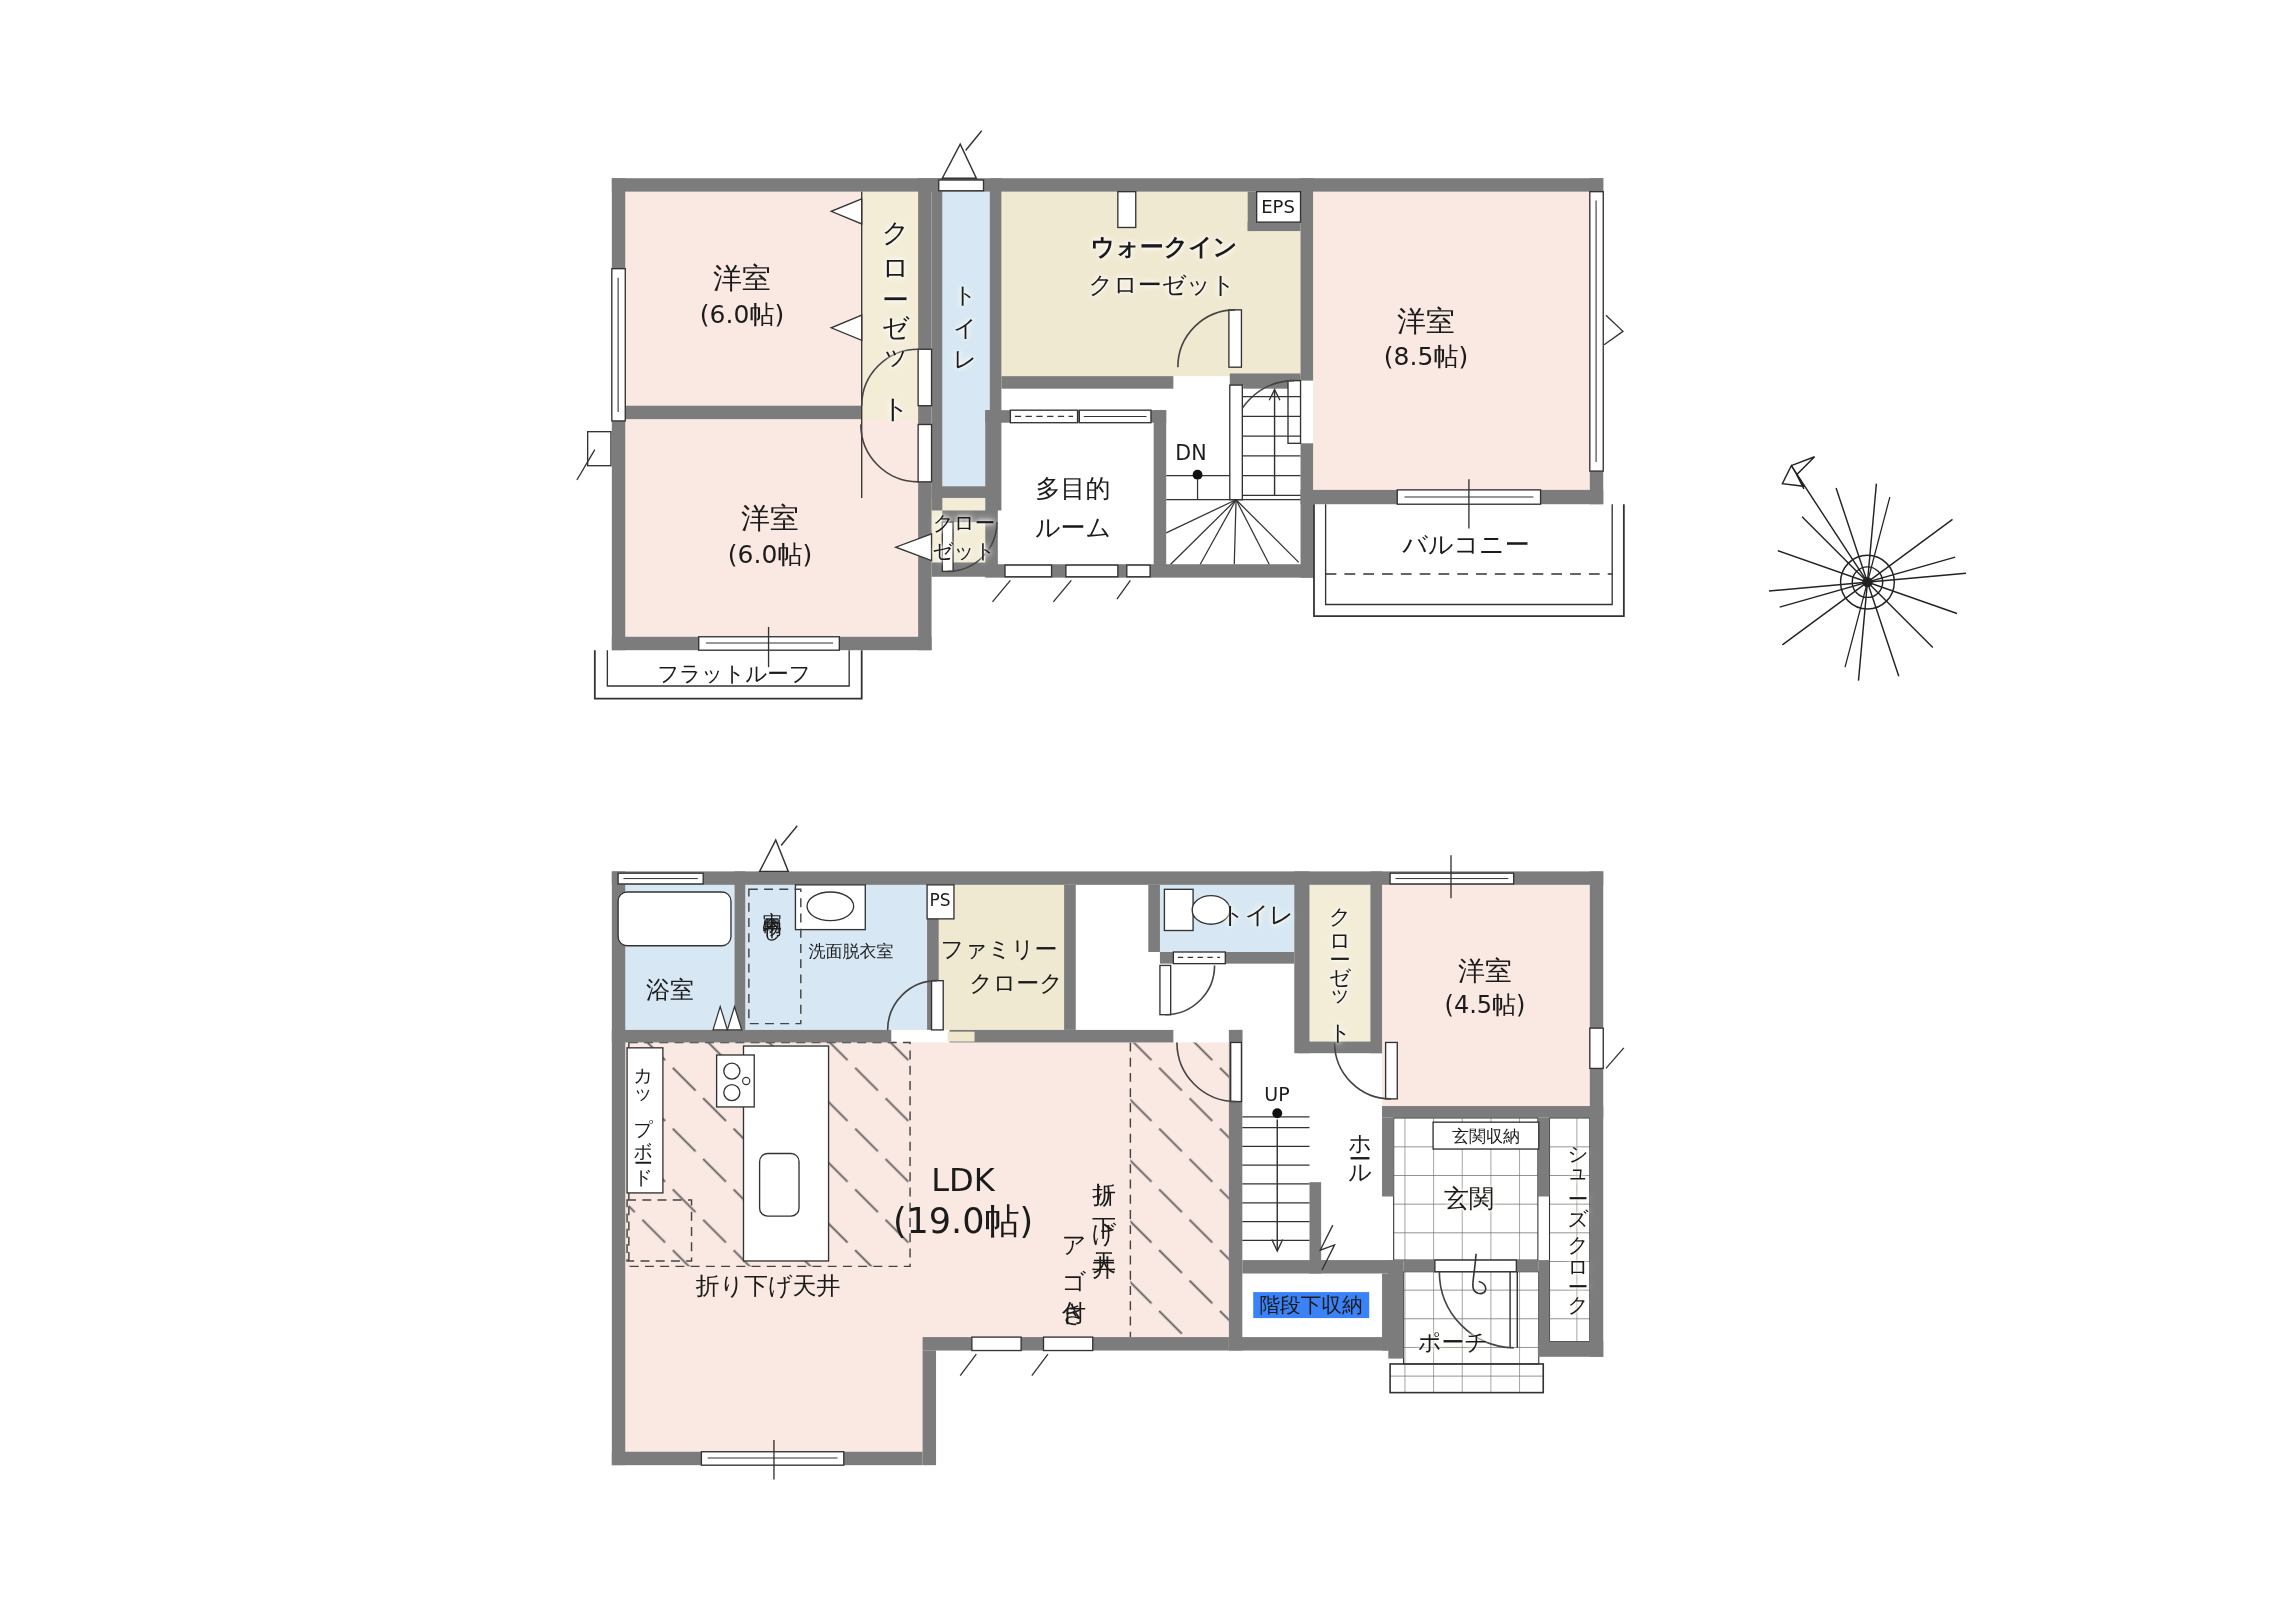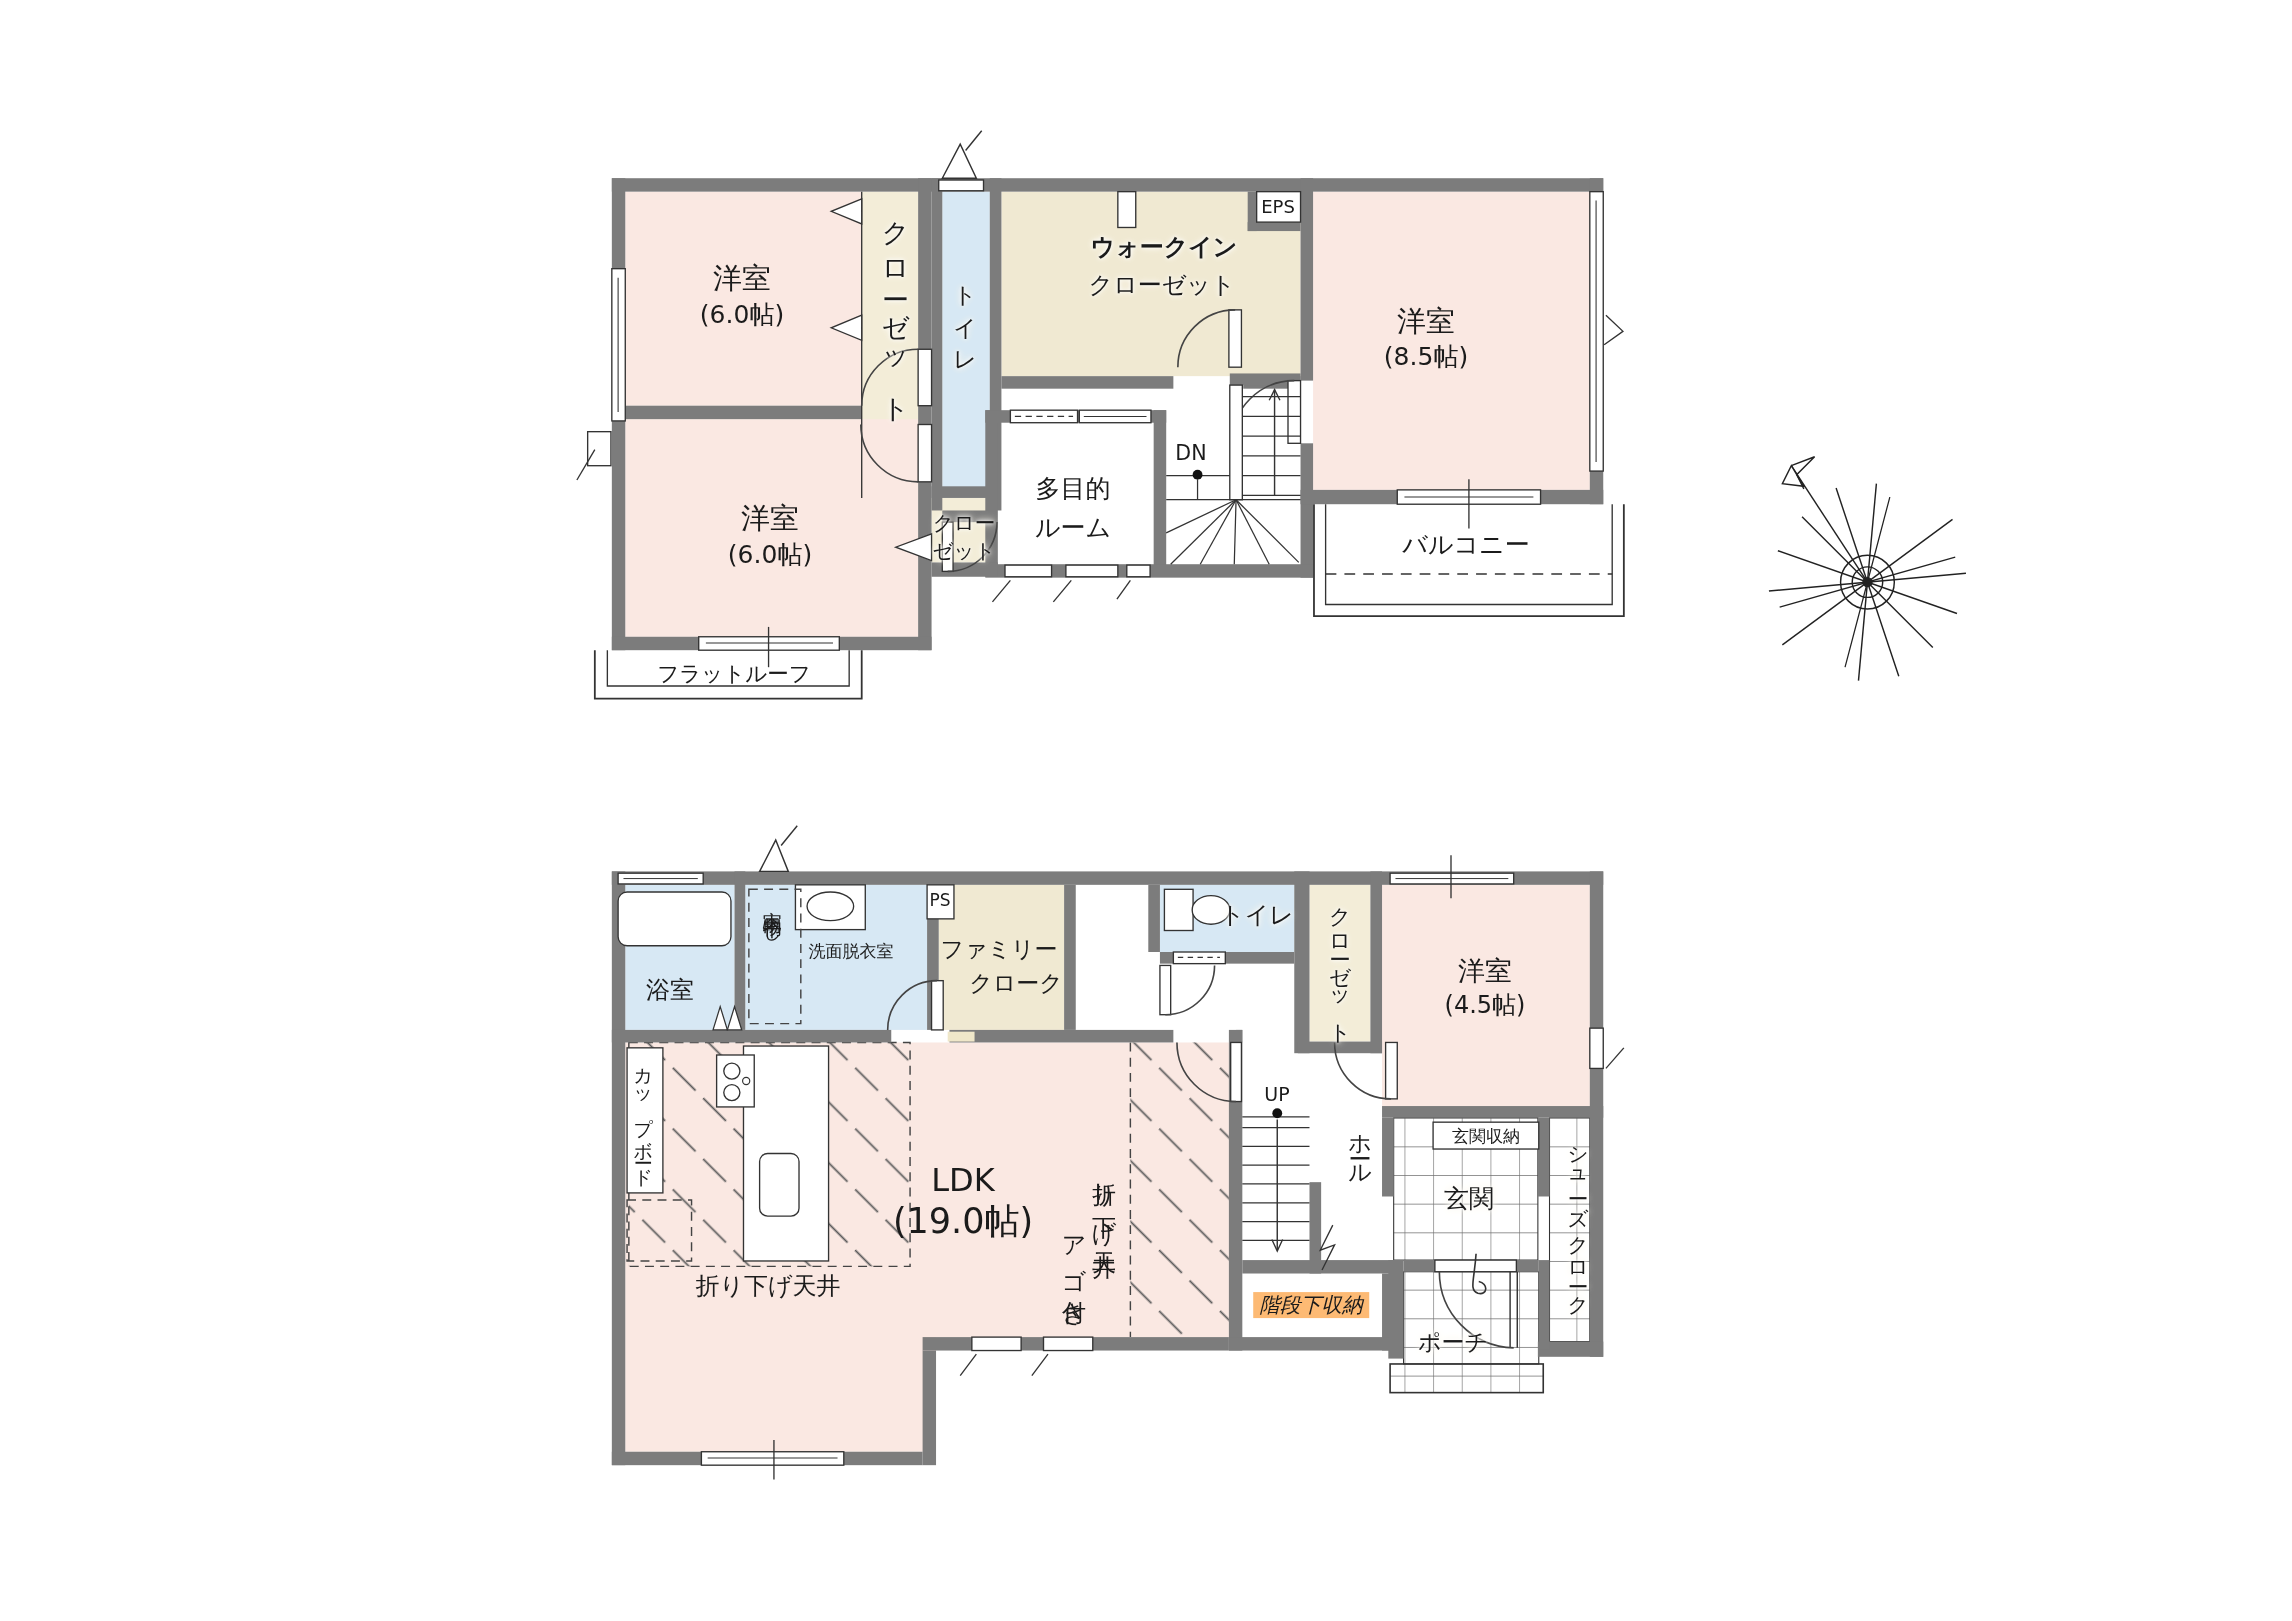--- a/index.html
+++ b/index.html
@@ -3,21 +3,21 @@
 <meta charset="utf-8">
 <style>
   html,body{margin:0;padding:0;background:#fff;}
   #canvas{position:relative;width:2293px;height:1621px;background:#ffffff;overflow:hidden;
           font-family:"DejaVu Sans","Liberation Sans",sans-serif;color:#1b1b1b;}
   svg{position:absolute;left:0;top:0;}
   .lbl{position:absolute;color:#1b1b1b;white-space:nowrap;line-height:1.08;}
   .h{transform:translate(-50%,-50%);text-align:center;}
   .v{writing-mode:vertical-rl;text-orientation:upright;transform:translateX(-50%);}
   .glow{text-shadow:0 0 3.6px #fff,0 0 6.3px #fff,0 0 9px #f7f1dc;}
-  .tag{background:#fdba74;padding:1.8px 6.3px;transform:translate(-50%,-50%);font-style:italic;}
+  .tag{background:#3b82f6;padding:1.8px 6.3px;transform:translate(-50%,-50%);}
   .wall{fill:#7c7c7c;}
   .thin{fill:none;stroke:#333;stroke-width:2;}
   .t15{fill:none;stroke:#333;stroke-width:1.5;}
   .white{fill:#fff;stroke:#333;stroke-width:1.5;}
   .door{fill:none;stroke:#444;stroke-width:1.8;}
   .dash{fill:none;stroke:#444;stroke-width:1.6;stroke-dasharray:10 7;}
 </style>
 </head>
 <body>
 

